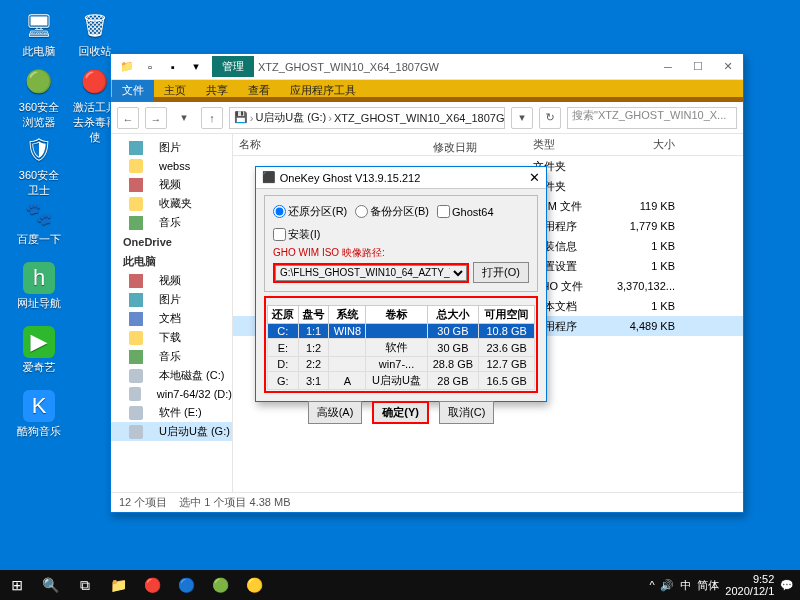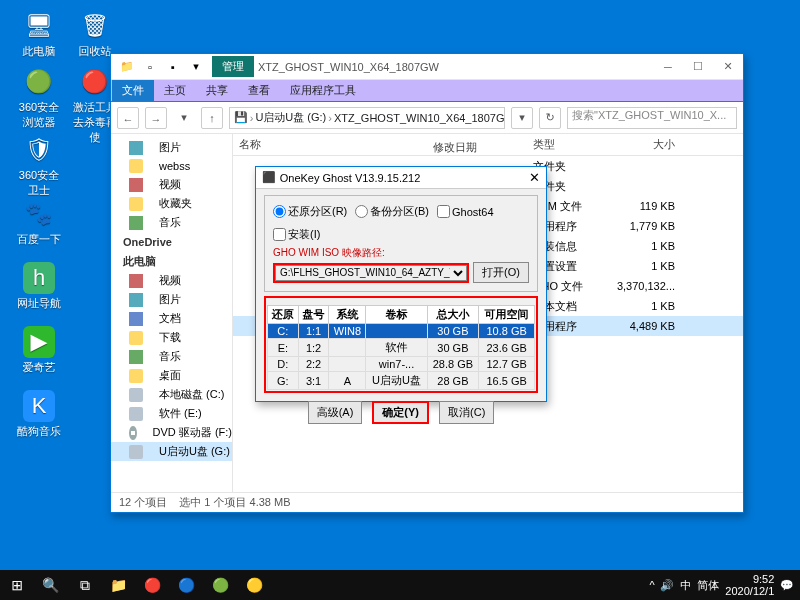--- a/index.html
+++ b/index.html
@@ -8,21 +8,21 @@
 .desktop-icon{position:absolute;width:50px;text-align:center;color:#fff;font-size:10px;text-shadow:0 1px 1px rgba(0,0,0,.5);}
 .desktop-icon .ico{width:32px;height:32px;margin:0 auto 2px;display:flex;align-items:center;justify-content:center;font-size:22px;}
 .win{position:absolute;background:#fff;border:1px solid #0078d7;box-shadow:2px 4px 8px rgba(0,0,0,.3);}
 .explorer{left:110px;top:53px;width:634px;height:460px;}
 .titlebar{height:26px;background:#fff;display:flex;align-items:center;border-bottom:1px solid #e5e5e5;}
 .titlebar .qat{padding:0 6px;display:flex;gap:3px;}
 .titlebar .qat span{width:20px;height:20px;display:inline-flex;align-items:center;justify-content:center;}
 .titlebar .wtitle{flex:1;padding-left:4px;color:#555;}
 .titlebar .winbtns{display:flex;}
 .titlebar .winbtns span{width:30px;height:26px;display:flex;align-items:center;justify-content:center;color:#666;}
-.ribbon-tabs{height:22px;display:flex;align-items:center;border-bottom:1px solid #a16207;background:#c4b5fd;}
+.ribbon-tabs{height:22px;display:flex;align-items:flex-start;border-bottom:5px solid #a16207;background:#eab308;}
 .rtab{padding:3px 10px;color:#222;}
 .rtab.file{background:#1979ca;color:#fff;margin-left:1px;}
 .rtab.context{background:#0f766e;color:#fff;}
 .addrbar{height:32px;display:flex;align-items:center;gap:6px;padding:4px 6px;border-bottom:1px solid #e5e5e5;}
 .navbtn{width:22px;height:22px;border:1px solid #ccc;border-radius:2px;display:flex;align-items:center;justify-content:center;color:#555;bg:#fff;}
 .addrbox{flex:1;border:1px solid #ccc;height:22px;display:flex;align-items:center;padding:0 4px;gap:2px;overflow:hidden;}
 .addrbox .crumb{color:#222;white-space:nowrap;}
 .addrbox .sep{color:#888;}
 .searchbox{width:170px;border:1px solid #ccc;height:22px;padding:0 4px;color:#888;overflow:hidden;white-space:nowrap;}
 .exp-body{display:flex;height:calc(100% - 26px - 22px - 32px - 20px);}
@@ -198,34 +198,30 @@
         </div>
         <div class="tree-item">
           <span class="ti ico-folder"></span>
           <span>下载</span>
         </div>
         <div class="tree-item">
           <span class="ti ico-mus"></span>
           <span>音乐</span>
         </div>
         <div class="tree-item">
-          <span class="ti ico-folder"></span>
-          <span>桌面</span>
-        </div>
-        <div class="tree-item">
           <span class="ti ico-disk"></span>
           <span>本地磁盘 (C:)</span>
         </div>
         <div class="tree-item">
           <span class="ti ico-disk"></span>
+          <span>win7-64/32 (D:)</span>
+        </div>
+        <div class="tree-item">
+          <span class="ti ico-disk"></span>
           <span>软件 (E:)</span>
-        </div>
-        <div class="tree-item">
-          <span class="ti ico-cd"></span>
-          <span>DVD 驱动器 (F:)</span>
         </div>
         <div class="tree-item sel">
           <span class="ti ico-disk"></span>
           <span>U启动U盘 (G:)</span>
         </div>
       </div>
     <div class="list">
       <div class="list-hdr">
         <div class="col-name">名称</div>
         <div class="col-date">修改日期</div>

